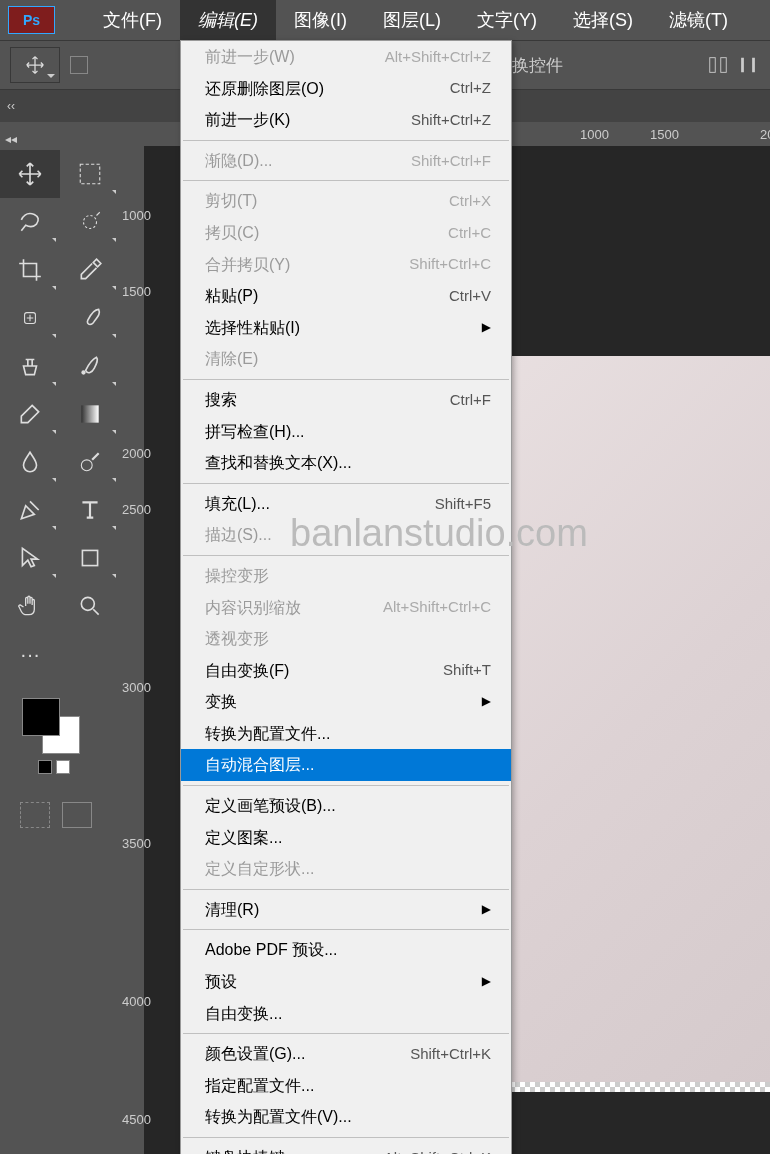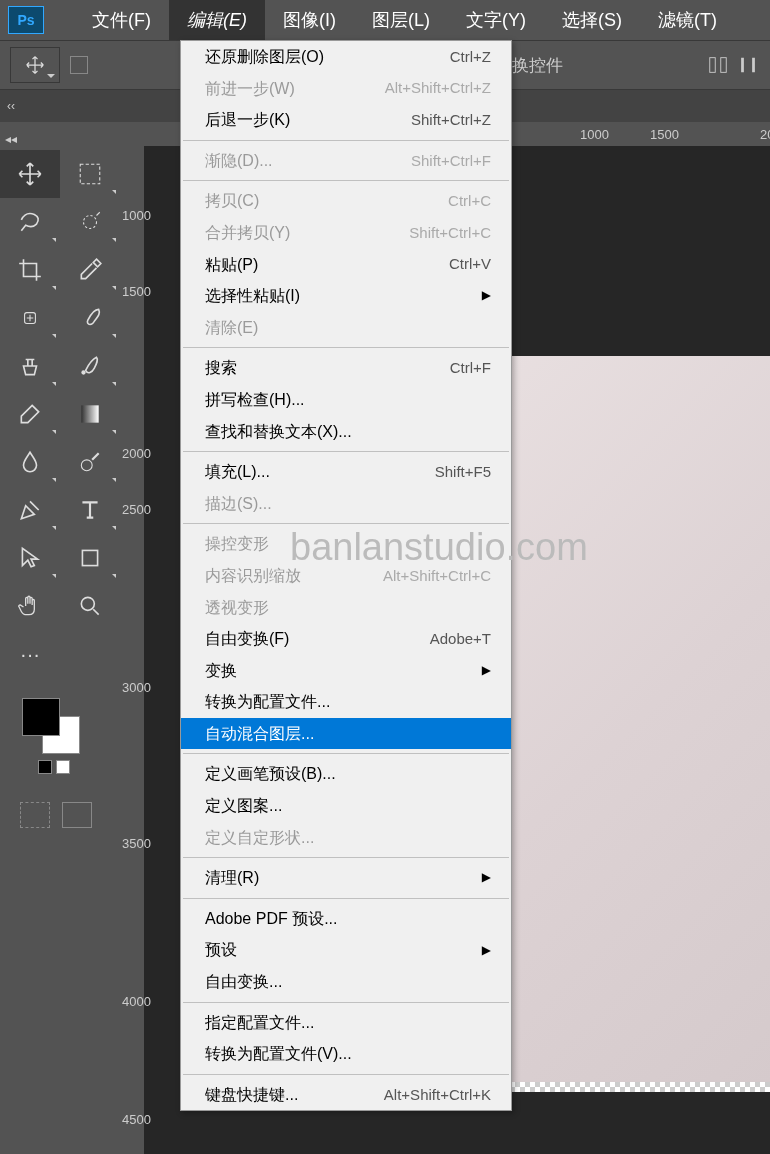--- a/index.html
+++ b/index.html
@@ -1,20 +1,20 @@
 <!DOCTYPE html>
 <html><head>
   <meta charset="utf-8">
   <style>
     * { margin: 0; padding: 0; box-sizing: border-box; font-family: "Microsoft YaHei", "PingFang SC", sans-serif; }
     body { background: #535353; width: 770px; height: 1154px; overflow: hidden; position: relative; }
     
     
     .menubar { height: 40px; background: #535353; display: flex; align-items: center; padding-left: 8px; }
-    .ps-logo { width: 36px; height: 28px; background: #0c4a6e; border: 1px solid #31a8ff; color: #31a8ff; font-weight: bold; font-size: 14px; display: flex; align-items: center; justify-content: center; margin-right: 30px; }
+    .ps-logo { width: 47px; height: 28px; background: #7f1d1d; border: 1px solid #31a8ff; color: #31a8ff; font-weight: bold; font-size: 14px; display: flex; align-items: center; justify-content: center; margin-right: 30px; }
     .menubar-item { color: #fff; font-size: 18px; padding: 8px 18px; cursor: pointer; }
     .menubar-item.active { background: #333; font-style: italic; }
     
     
     .optionsbar { height: 50px; background: #535353; border-top: 1px solid #383838; border-bottom: 1px solid #383838; display: flex; align-items: center; padding: 0 10px; gap: 10px; }
     .tool-preset { width: 50px; height: 36px; border: 1px solid #383838; display: flex; align-items: center; justify-content: center; color: #ddd; position: relative; }
     .tool-preset::after { content: ''; position: absolute; right: 4px; bottom: 4px; border-left: 4px solid transparent; border-right: 4px solid transparent; border-top: 4px solid #ccc; }
     .checkbox-opt { width: 18px; height: 18px; border: 1px solid #888; }
     .opt-text { color: #ccc; font-size: 17px; }
     .align-icons { display: flex; gap: 6px; margin-left: auto; }
@@ -56,21 +56,21 @@
     
     .dropdown { position: absolute; left: 180px; top: 40px; width: 332px; background: #f0f0f0; border: 1px solid #999; box-shadow: 2px 2px 6px rgba(0,0,0,0.3); z-index: 100; }
     .menu-item { display: flex; justify-content: space-between; align-items: center; padding: 3px 20px 3px 24px; font-size: 16px; color: #000; cursor: pointer; line-height: 1.6; position: relative; }
     .menu-item.disabled { color: #9a9a9a; }
     .menu-item.highlighted { background: #0078d7; color: #fff; }
     .menu-item .shortcut { color: #555; font-size: 15px; }
     .menu-item.disabled .shortcut { color: #aaa; }
     .menu-item .arrow { font-size: 12px; color: #000; }
     .menu-sep { height: 1px; background: #c0c0c0; margin: 4px 2px; }
     
-    .watermark { position: absolute; left: 290px; top: 526px; color: #bbb; font-size: 38px; z-index: 200; font-family: sans-serif; letter-spacing: 0px; }
+    .watermark { position: absolute; left: 290px; top: 512px; color: #bbb; font-size: 38px; z-index: 200; font-family: sans-serif; letter-spacing: 0px; }
   </style>
 </head>
 <body>
 
 <div class="menubar">
   <div class="ps-logo">Ps</div>
   <div id="menubar-items" style="display: flex;">
       <span class="menubar-item">文件(F)</span>
       <span class="menubar-item active">编辑(E)</span>
       <span class="menubar-item">图像(I)</span>
@@ -279,39 +279,43 @@
         <span class="ruler-v-tick" style="top:848px">4000</span>
         <span class="ruler-v-tick" style="top:966px">4500</span>
       </div>
       <div class="image-canvas"></div>
       <div class="checkerboard"></div>
     </div>
   </div>
 </div>
 
 <div class="dropdown" id="dropdown">
+    <div class="menu-item disabled">
+      <span>前进一步(W)</span>
+      <span class="shortcut">Alt+Shift+Ctrl+Z</span>
+    </div>
     <div class="menu-item">
       <span>还原删除图层(O)</span>
       <span class="shortcut">Ctrl+Z</span>
     </div>
-    <div class="menu-item disabled">
-      <span>前进一步(W)</span>
-      <span class="shortcut">Alt+Shift+Ctrl+Z</span>
-    </div>
-    <div class="menu-item">
-      <span>后退一步(K)</span>
+    <div class="menu-item">
+      <span>前进一步(K)</span>
       <span class="shortcut">Shift+Ctrl+Z</span>
     </div>
     <div class="menu-sep"></div>
     <div class="menu-item disabled">
       <span>渐隐(D)...</span>
       <span class="shortcut">Shift+Ctrl+F</span>
     </div>
     <div class="menu-sep"></div>
     <div class="menu-item disabled">
+      <span>剪切(T)</span>
+      <span class="shortcut">Ctrl+X</span>
+    </div>
+    <div class="menu-item disabled">
       <span>拷贝(C)</span>
       <span class="shortcut">Ctrl+C</span>
     </div>
     <div class="menu-item disabled">
       <span>合并拷贝(Y)</span>
       <span class="shortcut">Shift+Ctrl+C</span>
     </div>
     <div class="menu-item">
       <span>粘贴(P)</span>
       <span class="shortcut">Ctrl+V</span>
@@ -348,21 +352,21 @@
     </div>
     <div class="menu-item disabled">
       <span>内容识别缩放</span>
       <span class="shortcut">Alt+Shift+Ctrl+C</span>
     </div>
     <div class="menu-item disabled">
       <span>透视变形</span>
     </div>
     <div class="menu-item">
       <span>自由变换(F)</span>
-      <span class="shortcut">Adobe+T</span>
+      <span class="shortcut">Shift+T</span>
     </div>
     <div class="menu-item">
       <span>变换</span>
       <span class="arrow">▶</span>
     </div>
     <div class="menu-item">
       <span>转换为配置文件...</span>
     </div>
     <div class="menu-item highlighted">
       <span>自动混合图层...</span>
@@ -388,20 +392,24 @@
     </div>
     <div class="menu-item">
       <span>预设</span>
       <span class="arrow">▶</span>
     </div>
     <div class="menu-item">
       <span>自由变换...</span>
     </div>
     <div class="menu-sep"></div>
     <div class="menu-item">
+      <span>颜色设置(G)...</span>
+      <span class="shortcut">Shift+Ctrl+K</span>
+    </div>
+    <div class="menu-item">
       <span>指定配置文件...</span>
     </div>
     <div class="menu-item">
       <span>转换为配置文件(V)...</span>
     </div>
     <div class="menu-sep"></div>
     <div class="menu-item">
       <span>键盘快捷键...</span>
       <span class="shortcut">Alt+Shift+Ctrl+K</span>
     </div>

